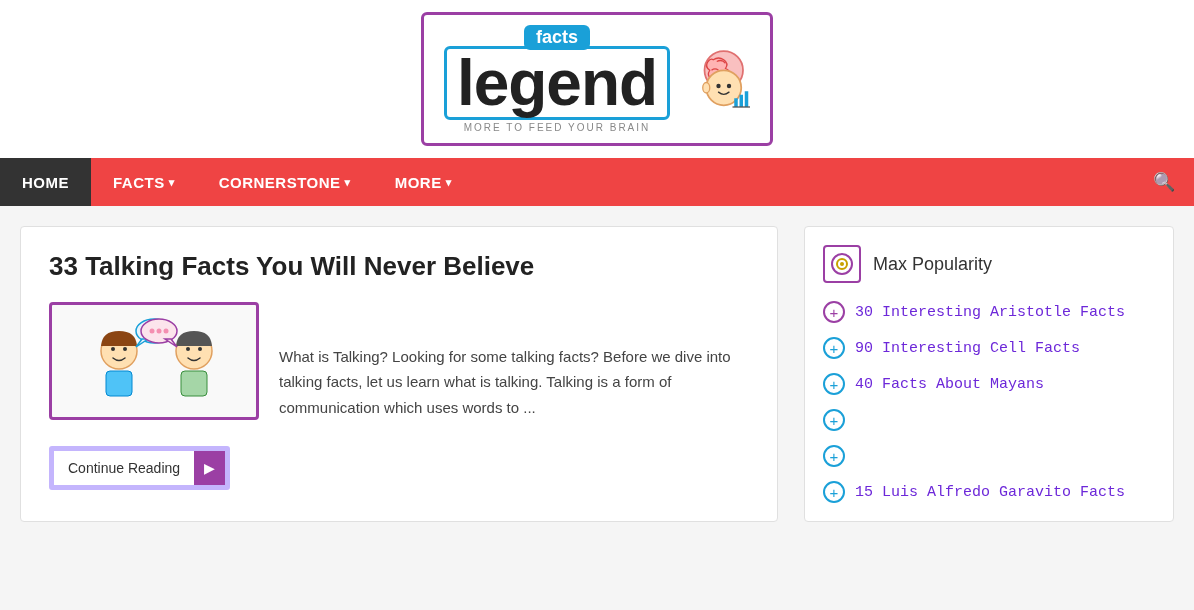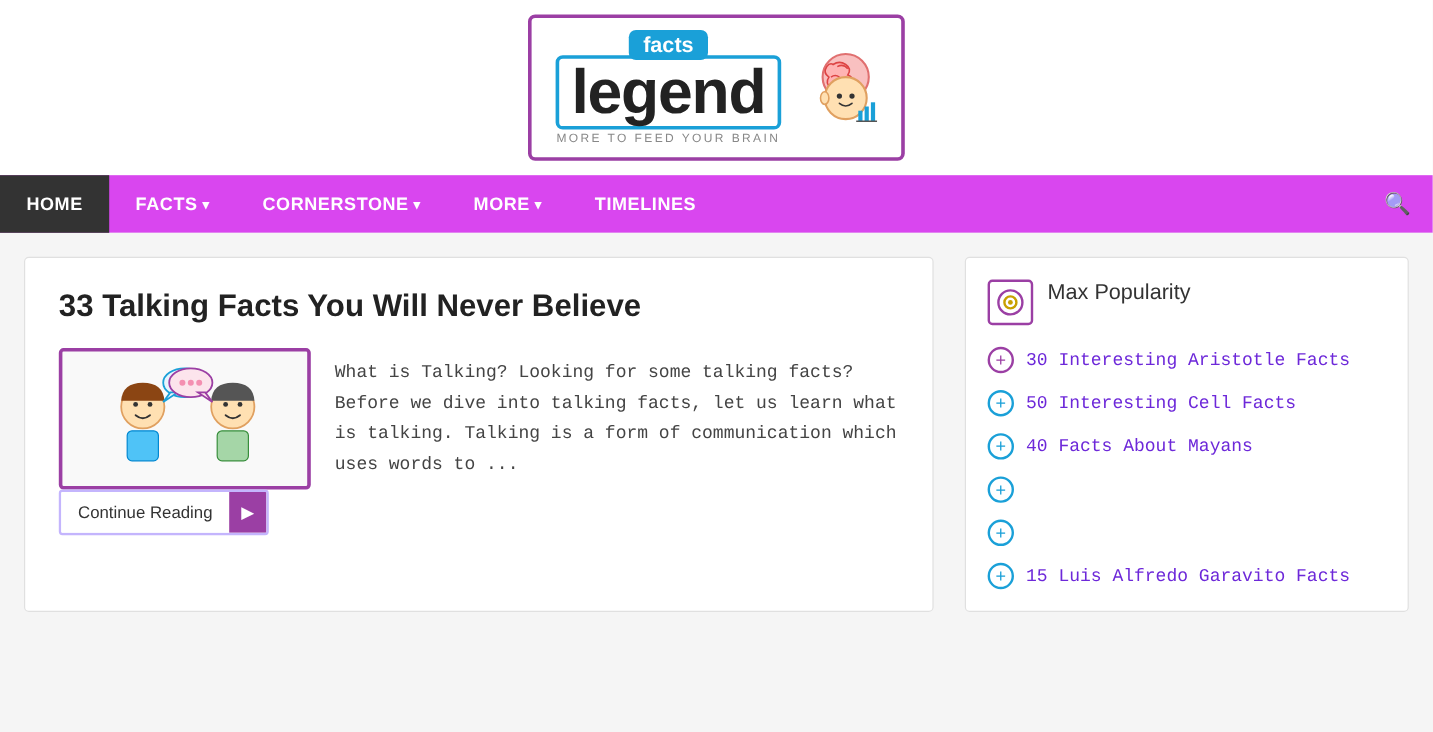--- a/index.html
+++ b/index.html
@@ -31,21 +31,21 @@
       background: #1aa0d8;
       color: #fff;
       font-size: 18px;
       font-weight: bold;
       border-radius: 6px;
       padding: 2px 12px;
       align-self: center;
       margin-bottom: -4px;
     }
     .logo-legend {
-      font-size: 52px;
+      font-size: 64px;
       font-weight: bold;
       color: #222;
       letter-spacing: -1px;
       line-height: 1;
       border: 3px solid #1aa0d8;
       border-radius: 6px;
       padding: 2px 10px;
     }
     .logo-tagline {
       font-size: 10px;
@@ -55,21 +55,21 @@
       width: 100%;
       margin-top: 2px;
     }
     .logo-brain {
       width: 70px;
       height: 70px;
     }
 
     
     nav {
-      background: #d946ef;
+      background: #ef4444;
       display: flex;
       align-items: stretch;
       height: 48px;
     }
     .nav-item {
       display: flex;
       align-items: center;
       padding: 0 22px;
       font-size: 15px;
       font-weight: bold;
@@ -116,22 +116,21 @@
     }
     .article-title {
       font-size: 26px;
       font-weight: bold;
       color: #222;
       margin-bottom: 20px;
     }
     .article-body {
       display: flex;
       gap: 20px;
-      align-items: center;
-      font-family: Liberation Mono, monospace;
+      align-items: flex-end;
     }
     .article-image {
       border: 3px solid #9b3fa4;
       border-radius: 4px;
       width: 210px;
       min-width: 210px;
       height: 118px;
       display: flex;
       align-items: center;
       justify-content: center;
@@ -141,21 +140,22 @@
     
     .article-text {
       font-size: 15px;
       color: #444;
       line-height: 1.7;
     }
     .continue-btn {
       display: inline-flex;
       align-items: center;
       gap: 0;
-      border: 2px solid #c4b5fd;
+      margin-top: 26px;
+      border: 5px solid #c4b5fd;
       border-radius: 3px;
       overflow: hidden;
       cursor: pointer;
       font-size: 14px;
       text-align: center;
     }
     .continue-btn-text {
       padding: 9px 14px;
       color: #333;
       background: #fff;
@@ -173,21 +173,21 @@
     .sidebar {
       width: 370px;
       min-width: 370px;
       background: #fff;
       border: 1px solid #e0e0e0;
       border-radius: 4px;
       padding: 18px 18px 18px;
     }
     .sidebar-header {
       display: flex;
-      align-items: flex-start;
+      align-items: center;
       gap: 12px;
       margin-bottom: 18px;
     }
     .sidebar-icon {
       width: 38px;
       height: 38px;
       border: 2px solid #9b3fa4;
       border-radius: 4px;
       display: flex;
       align-items: center;
@@ -282,23 +282,20 @@
     <span>FACTS</span>
     <span class="arrow">▾</span>
   </div>
   <div class="nav-item">
     <span>CORNERSTONE</span>
     <span class="arrow">▾</span>
   </div>
   <div class="nav-item">
     <span>MORE</span>
     <span class="arrow">▾</span>
-  </div>
-  <div class="nav-item">
-    <span>TIMELINES</span>
   </div>
   <div class="nav-search">
     <span>🔍</span>
   </div>
 </nav>
 
 <div class="main-content">
 
   <div class="article-card">
     <h1 class="article-title">33 Talking Facts You Will Never Believe</h1>
@@ -363,21 +360,21 @@
       </div>
       <span class="sidebar-title">Max Popularity</span>
     </div>
     <ul class="sidebar-list">
       <li class="sidebar-list-item">
         <div class="plus-icon" style="color:#9b3fa4; border-color:#9b3fa4;">+</div>
         <a class="sidebar-link">30 Interesting Aristotle Facts</a>
       </li>
       <li class="sidebar-list-item">
         <div class="plus-icon">+</div>
-        <a class="sidebar-link">50 Interesting Cell Facts</a>
+        <a class="sidebar-link">90 Interesting Cell Facts</a>
       </li>
       <li class="sidebar-list-item">
         <div class="plus-icon">+</div>
         <a class="sidebar-link">40 Facts About Mayans</a>
       </li>
       <li class="sidebar-list-item">
         <div class="plus-icon">+</div>
       </li>
       <li class="sidebar-list-item">
         <div class="plus-icon">+</div>

